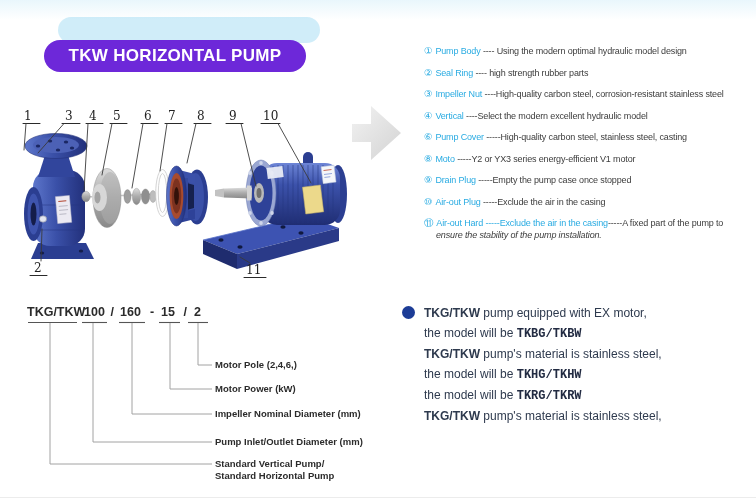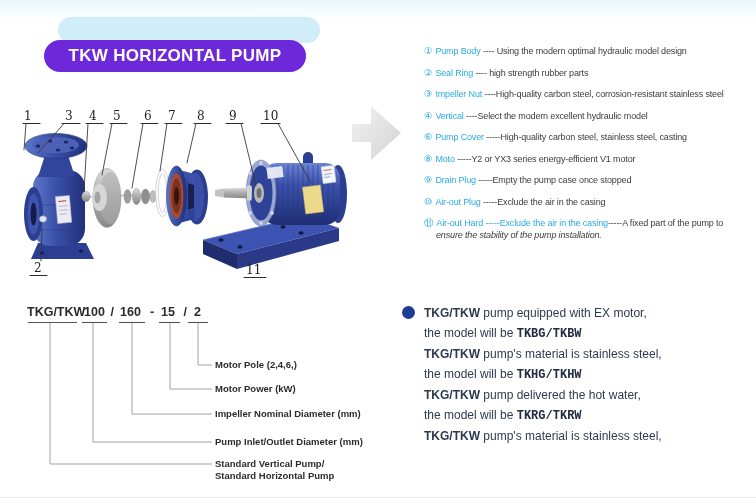--- a/index.html
+++ b/index.html
@@ -273,19 +273,18 @@
       <text x="215" y="479">Standard Horizontal Pump</text>
     </g>
   </svg>
 
   <div class="notes-bullet"></div>
   <div class="notes">
     <div class="note-line"><span class="note-lead">TKG/TKW</span><span> pump equipped with EX motor,</span></div>
     <div class="note-line"><span>the model will be </span><span class="note-model">TKBG/TKBW</span></div>
     <div class="note-line"><span class="note-lead">TKG/TKW</span><span> pump's material is stainless steel,</span></div>
     <div class="note-line"><span>the model will be </span><span class="note-model">TKHG/TKHW</span></div>
-    <div class="note-line"><span class="note-lead">TKG/TKW</span><span> pump delivered the hot water,</span></div>
     <div class="note-line"><span>the model will be </span><span class="note-model">TKRG/TKRW</span></div>
     <div class="note-line"><span class="note-lead">TKG/TKW</span><span> pump's material is stainless steel,</span></div>
   </div>
 
   <div class="bottom-edge"></div>
 </div>
 
 </body></html>

